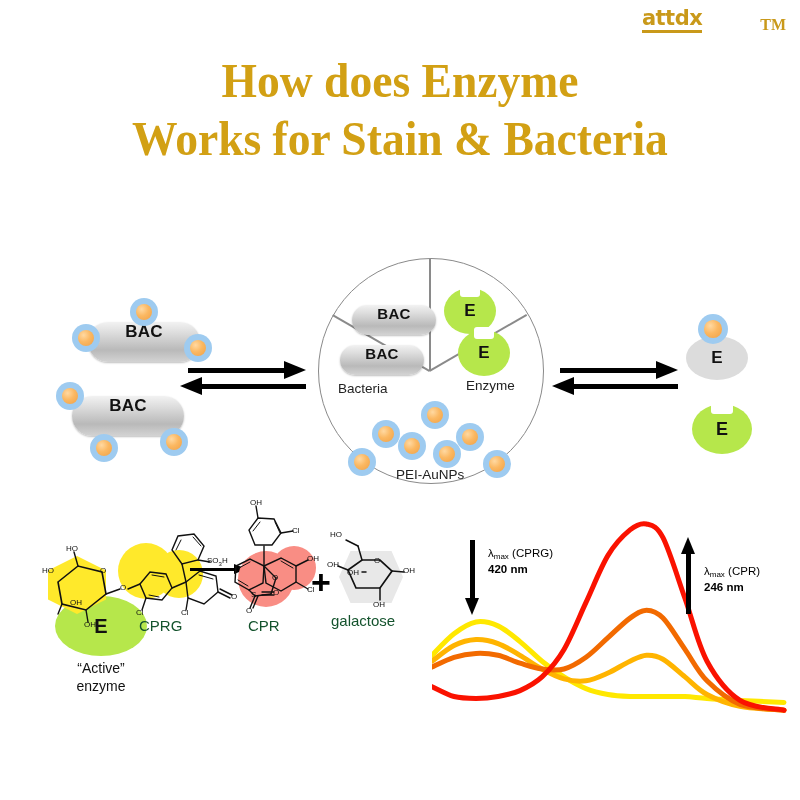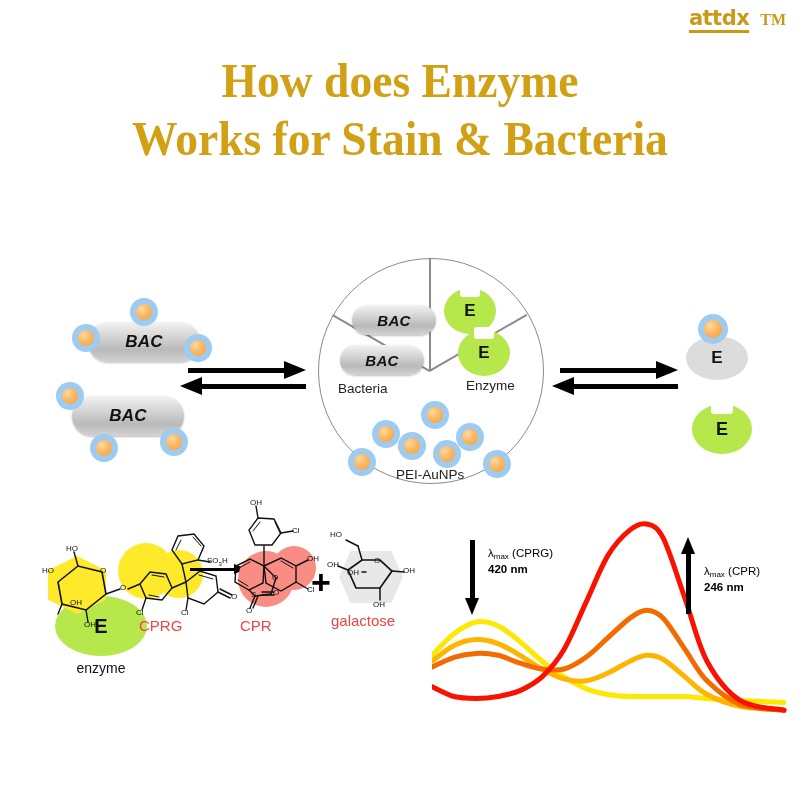--- a/index.html
+++ b/index.html
@@ -1,42 +1,42 @@
 <!DOCTYPE html>
 <html><head>
 <meta charset="utf-8">
 <style>
   html,body{margin:0;padding:0;background:#ffffff;}
   body{width:800px;height:800px;position:relative;overflow:hidden;
        font-family:"Liberation Sans","DejaVu Sans",sans-serif;color:#111;}
 
   
-  #logo{position:absolute;right:14px;top:8px;display:flex;align-items:center;}
+  #logo{position:absolute;right:14px;top:8px;display:flex;align-items:flex-end;gap:47px;}
   #logo .word{font-family:"DejaVu Sans",sans-serif;font-weight:bold;font-size:21px;
               letter-spacing:-0.5px;color:#C9991A;border-bottom:3px solid #C9991A;
               padding-bottom:1px;line-height:1;}
   #logo .tm{font-size:16px;font-weight:bold;color:#C9991A;margin-left:11px;margin-top:-2px;
             line-height:1;font-family:Liberation Serif, serif;}
 
   
   #title{position:absolute;left:0;top:52px;width:800px;text-align:center;
          font-family:"Liberation Serif","DejaVu Serif",serif;font-weight:bold;
          color:#D2A014;font-size:49px;line-height:1.18;letter-spacing:0px;
          transform:scaleX(0.93);transform-origin:center top;}
   #title .l2{white-space:nowrap;}
 
   
   .layer{position:absolute;left:0;top:0;width:800px;height:800px;}
 
   
   .bac{position:absolute;border-radius:26px;
        background:linear-gradient(180deg,#f2f2f2 0%,#dcdcdc 28%,#b9b9b9 70%,#d3d3d3 100%);
        box-shadow:0 1px 2px rgba(0,0,0,.25);
-       display:flex;align-items:center;justify-content:center;
-       font-weight:bold;font-size:17px;color:#111;letter-spacing:.3px;font-style:italic;}
+       display:flex;align-items:flex-start;justify-content:center;
+       font-weight:bold;font-size:17px;color:#111;letter-spacing:.3px;}
   .bac.small{font-size:15px;border-radius:18px;}
 
   
   .np{position:absolute;border-radius:50%;background:#9ECBF0;
       display:flex;align-items:center;justify-content:center;}
   .np::after{content:"";display:block;border-radius:50%;width:58%;height:58%;
       background:radial-gradient(circle at 35% 32%,#ffd9a2 0%,#fbb862 45%,#f0a044 100%);}
 
   
   .enz{position:absolute;display:flex;align-items:center;justify-content:center;
@@ -56,21 +56,21 @@
   
   .eqarrow{position:absolute;}
   .eqarrow .bar{position:absolute;height:5px;background:#000;}
   .eqarrow .head{position:absolute;width:0;height:0;}
 
   
   .hl{position:absolute;}           
   .hl.yellow{background:#FFE92B;}
   .hl.red{background:#F98D84;}
   .hl.grey{background:#e8e8e8;}
-  .chemlabel{position:absolute;font-size:15px;color:#ef4444;white-space:nowrap;}
+  .chemlabel{position:absolute;font-size:15px;color:#14532d;white-space:nowrap;}
   .atom{position:absolute;font-size:8px;color:#111;white-space:nowrap;font-weight:normal;}
 
   
   #spectra{position:absolute;left:432px;top:512px;width:368px;height:250px;}
   .spec-ann{position:absolute;font-size:11.5px;line-height:1.25;color:#000;white-space:nowrap;}
   .spec-ann .sub{font-size:8px;vertical-align:-2px;}
   .vArrow{position:absolute;background:#000;width:5px;}
   .vHead{position:absolute;width:0;height:0;}
 
   .capt{position:absolute;text-align:center;font-size:14px;color:#111;line-height:1.3;}
@@ -173,20 +173,21 @@
   </div>
 </div>
 
 <div class="layer">
 
   <div class="enz" style="left:55px;top:596px;width:92px;height:60px;font-size:20px;">
     <div class="body"></div>
     <span>E</span>
   </div>
   <div class="capt" style="left:21px;top:659px;width:160px;">
+    <div>“Active”</div>
     <div>enzyme</div>
   </div>
 
   <div class="hl yellow" style="left:48px;top:556px;width:58px;height:58px;clip-path:polygon(50% 0,100% 25%,100% 75%,50% 100%,0 75%,0 25%);"></div>
   <div class="hl yellow" style="left:118px;top:543px;width:56px;height:56px;border-radius:50%;"></div>
   <div class="hl yellow" style="left:155px;top:550px;width:48px;height:48px;border-radius:50%;"></div>
 
   <svg class="layer" viewBox="0 0 800 800" width="800" height="800" style="pointer-events:none;">
     <g stroke="#111" stroke-width="1.4" fill="none" stroke-linecap="round">
 
@@ -272,21 +273,21 @@
     </g>
   </svg>
   <div class="atom" style="left:250px;top:498px;">OH</div>
   <div class="atom" style="left:292px;top:526px;">Cl</div>
   <div class="atom" style="left:307px;top:554px;">OH</div>
   <div class="atom" style="left:307px;top:585px;">Cl</div>
   <div class="atom" style="left:272px;top:573px;">O</div>
   <div class="atom" style="left:251px;top:590px;">S</div>
   <div class="atom" style="left:273px;top:588px;">O</div>
   <div class="atom" style="left:246px;top:606px;">O</div>
-  <div class="chemlabel" style="left:240px;top:617px;">CPR</div>
+  <div class="chemlabel" style="left:248px;top:617px;">CPR</div>
 
   <div style="position:absolute;left:311px;top:565px;font-size:34px;font-weight:bold;color:#000;line-height:1;">+</div>
 
   <div class="hl grey" style="left:339px;top:551px;width:64px;height:52px;clip-path:polygon(18% 0,82% 0,100% 50%,82% 100%,18% 100%,0 50%);"></div>
   <svg class="layer" viewBox="0 0 800 800" width="800" height="800" style="pointer-events:none;">
     <g stroke="#111" stroke-width="1.5" fill="none" stroke-linecap="round">
       <polygon points="348,570 362,560 380,560 392,571 380,588 356,588" stroke-width="1.7"></polygon>
       <line x1="362" y1="560" x2="358" y2="546"></line>
       <line x1="358" y1="546" x2="346" y2="540"></line>
       <line x1="348" y1="570" x2="338" y2="566"></line>

